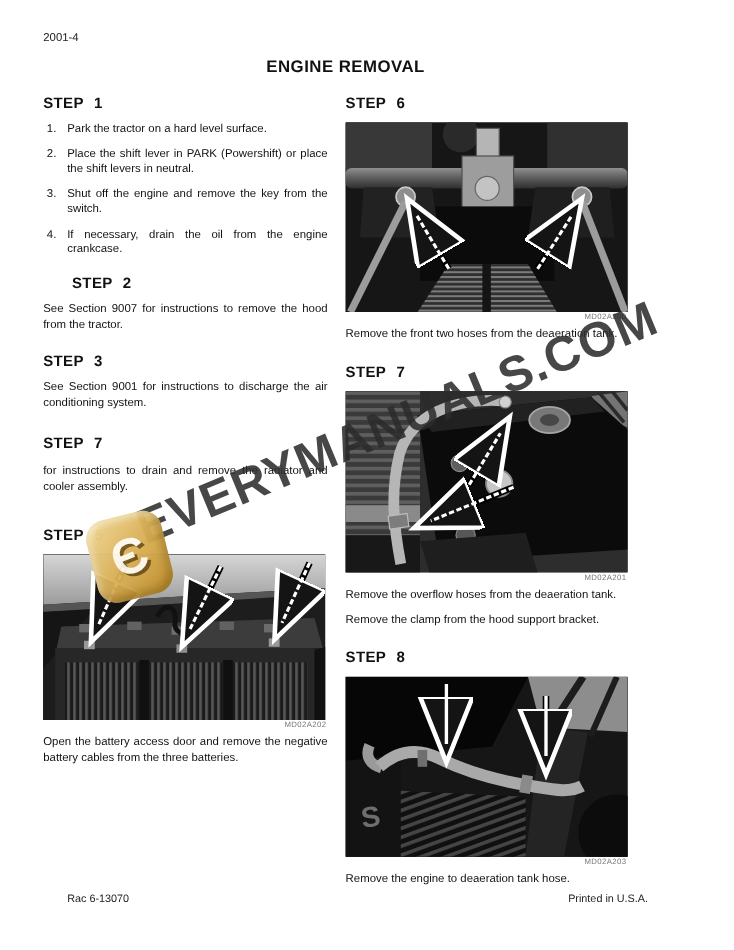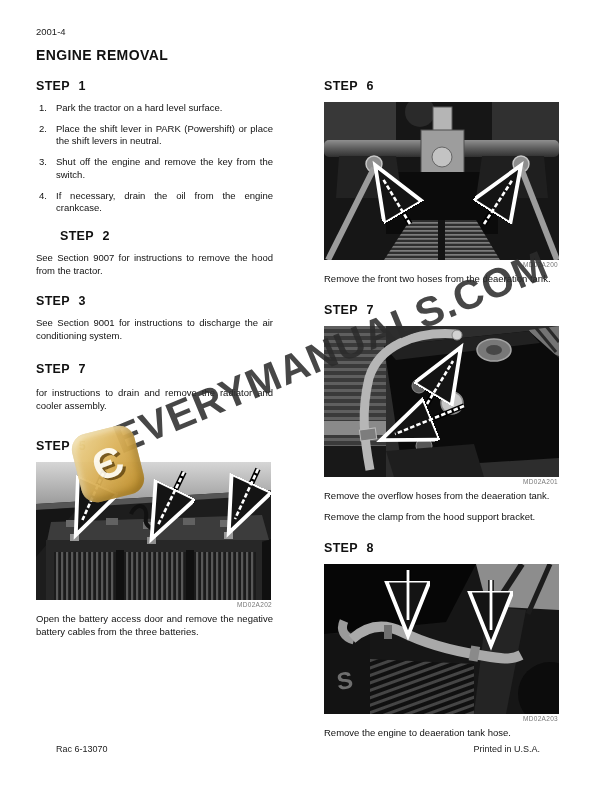--- a/index.html
+++ b/index.html
@@ -2,22 +2,22 @@
 <html><head>
 <meta charset="utf-8">
 <style>
   html,body{margin:0;padding:0;background:#e8e8e8;}
   .page{
     position:relative;width:612px;height:792px;background:#ffffff;
     font-family:"Liberation Sans",sans-serif;color:#111;overflow:hidden;
     margin:0 auto;box-sizing:border-box;padding:26px 72px 0 36px;
   }
   .page-num{font-size:9.5px;color:#222;}
-  .doc-title{font-size:14px;font-weight:bold;text-align:left;letter-spacing:.4px;margin:10px 0 0 0;}
-  .content{display:flex;gap:51px;margin-top:16px;}
+  .doc-title{font-size:14px;font-weight:bold;text-align:center;letter-spacing:.4px;margin:10px 0 0 0;}
+  .content{display:flex;gap:15px;margin-top:16px;}
   .col{box-sizing:border-box;}
   .col-left{width:237px;flex:none;}
   .col-right{width:235px;flex:none;}
   .step-head{font-size:12.5px;font-weight:bold;word-spacing:5px;margin:0 0 9px 0;letter-spacing:.3px;}
   .mt-14{margin-top:14px;margin-left:24px;} .mt-16{margin-top:17px;} .mt-18{margin-top:19px;} .mt-26{margin-top:27px;}
   .body-text{font-size:9.5px;line-height:1.34;text-align:justify;margin:0 0 4px 0;}
   .num-item{display:flex;margin:0 0 8px 0;padding-left:3px;}
   .num-item .num{flex:none;width:13px;font-size:9.5px;line-height:1.34;}
   .num-item .itext{font-size:9.5px;line-height:1.34;text-align:justify;margin-left:4px;}
   .photo{position:relative;width:235px;background:#000;line-height:0;margin-top:3px;}

